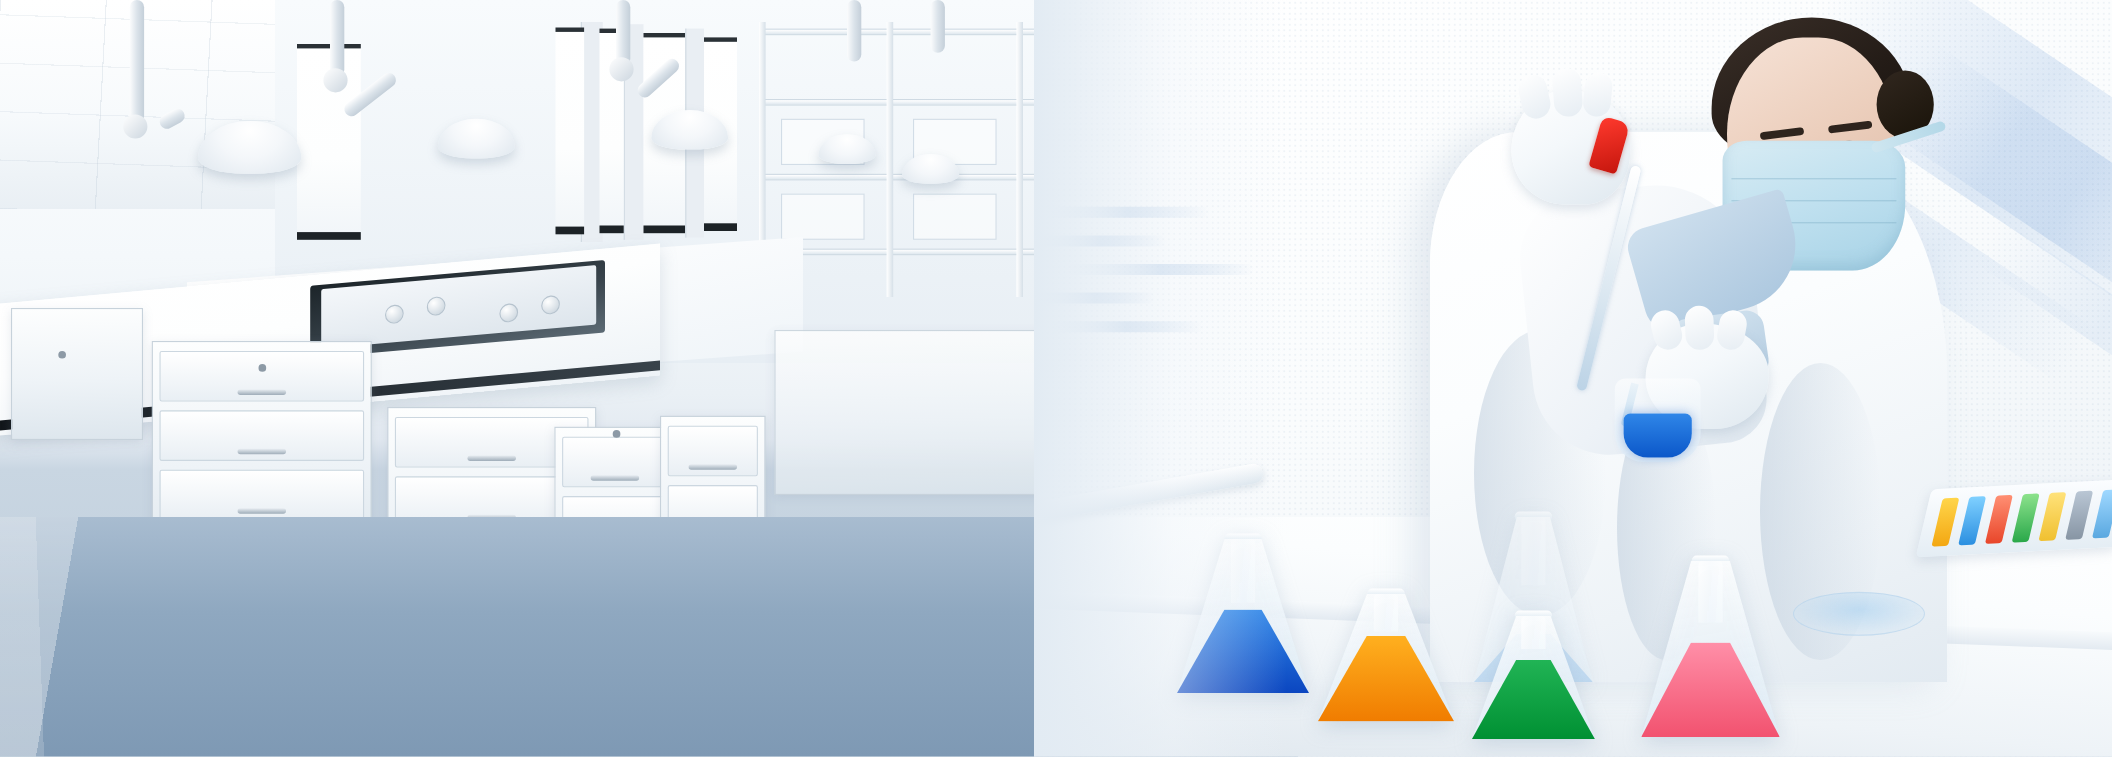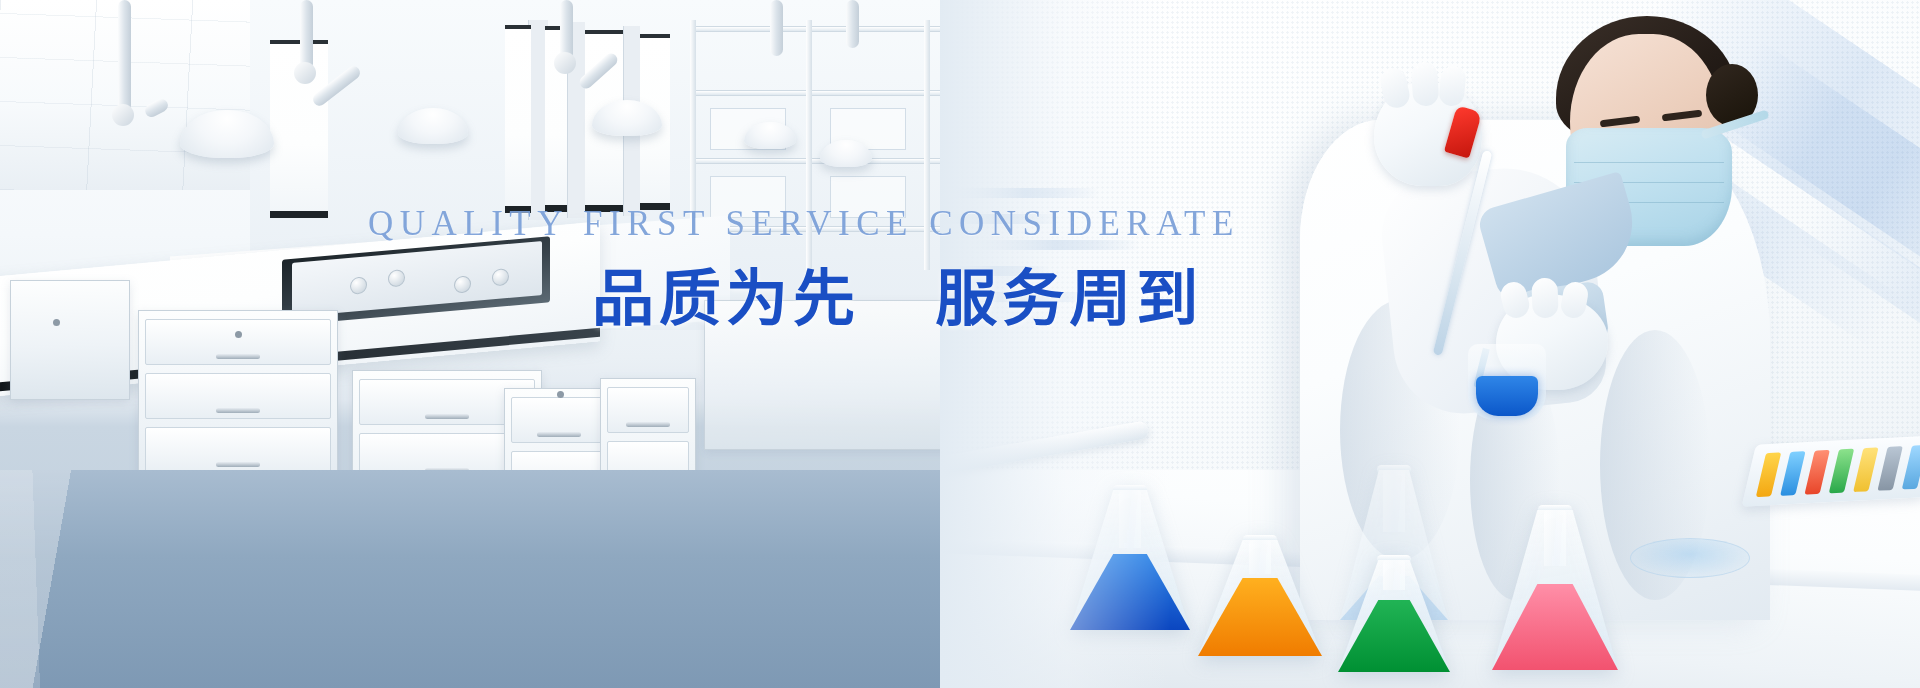--- a/index.html
+++ b/index.html
@@ -673,23 +673,17 @@
       <span class="neck" style="height:56px;"></span>
       <span class="body" style="height:160px;"></span>
       <span class="liquid" style="height:86px; background:linear-gradient(180deg,#ff8fa8,#f2526f);"></span>
     </div>
 
     <div class="photo-fade"></div>
   </div>
 
   <div class="copy">
 
-    <div class="eng">QUALITY FIRST SERVICE CONSIDERATE</div>
-
-    <div class="zh-main">
-      <span>品质为先</span>
-      <span class="gap"></span>
-      <span>服务周到</span>
-    </div>
+
 
 
   </div>
 </div>
 
 </body></html>

